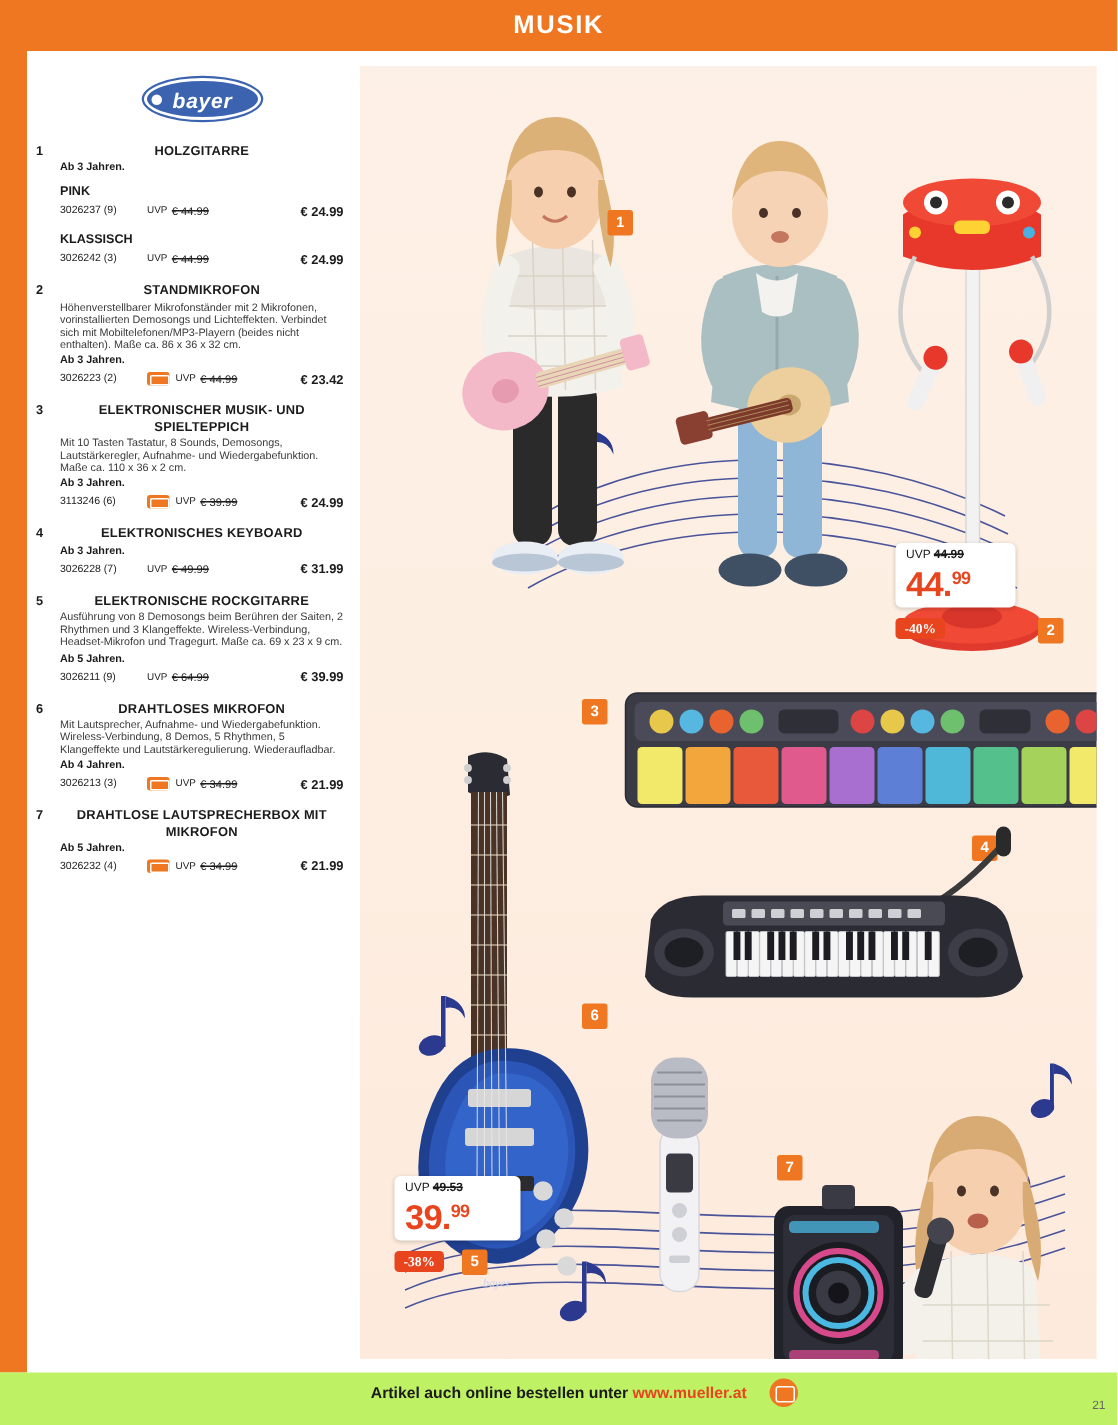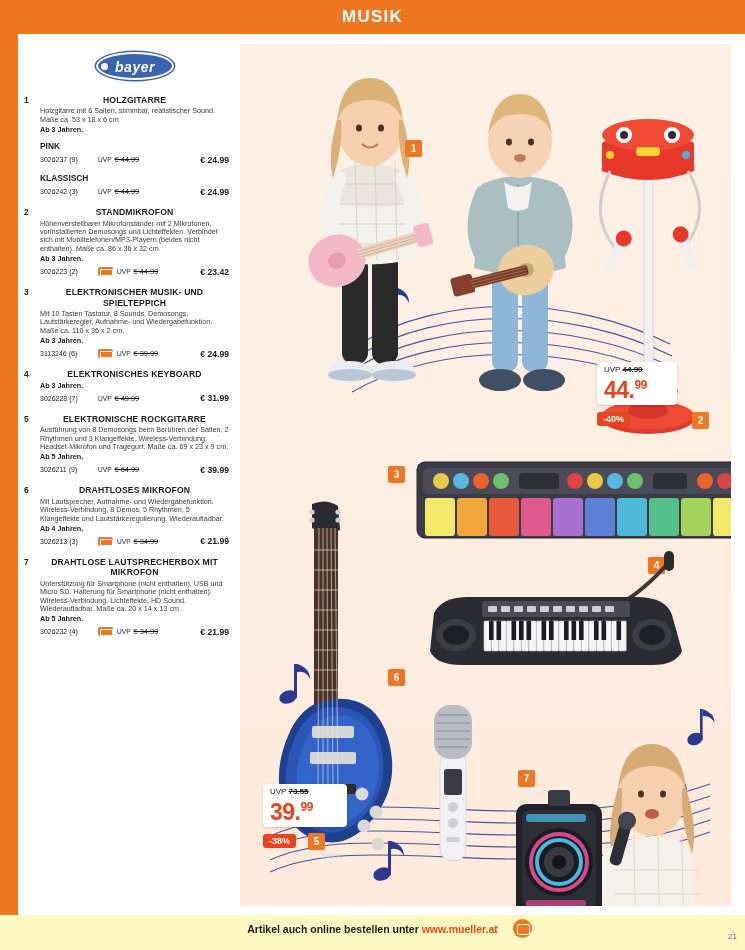--- a/index.html
+++ b/index.html
@@ -107,26 +107,26 @@
   }
   .splash .uvp-line { font-size:8px; color:#1b1b1b; }
   .splash .uvp-line s { font-weight:bold; }
   .splash .big {
     font-size:23px; font-weight:bold; color:#e8451f; line-height:22px;
     letter-spacing:-0.5px;
   }
   .splash .big sup { font-size:12px; }
   .discount {
     position:absolute; background:#e8451f; color:#fff; font-size:9px; font-weight:bold;
-    padding:2px 6px; border-radius:3px;
+    padding:2px 6px; border-radius:3px;font-family:Liberation Serif, serif;
   }
 
   
   .footer {
-    position:absolute; left:0; bottom:0; width:745px; height:35px; background:#fef9c3;
+    position:absolute; left:0; bottom:0; width:745px; height:35px; background:#bef264;
   }
   .footer-text {
     position:absolute; left:0; top:8px; width:745px; text-align:center;
     font-size:10.5px; font-weight:bold; color:#1b1b1b;
   }
   .footer-text .url { color:#e8451f; }
   .footer-badge {
     position:absolute; left:513px; top:4px; width:19px; height:19px; border-radius:50%;
     background:#f07721;
   }
@@ -152,21 +152,20 @@
     <div class="brand-logo">
       <div class="oval">
           <span>bayer</span>
         </div>
       <div class="dot"></div>
     </div>
 
     <div class="item">
       <div class="item-num">1</div>
       <div class="item-title">HOLZGITARRE</div>
-      <div class="item-desc">Holzgitarre mit 6 Saiten, stimmbar, realistischer Sound. Maße ca. 53 x 18 x 6 cm.</div>
       <div class="item-age">Ab 3 Jahren.</div>
 
       <div class="variant-title">PINK</div>
       <div class="price-row">
         <span class="artnr">3026237 (9)</span>
         <span class="uvp">UVP</span>
         <span class="uvp-strike">€ 44.99</span>
         <span class="newprice">€ 24.99</span>
       </div>
 
@@ -242,21 +241,20 @@
         <span class="shipbox"></span>
         <span class="uvp">UVP</span>
         <span class="uvp-strike">€ 34.99</span>
         <span class="newprice">€ 21.99</span>
       </div>
     </div>
 
     <div class="item">
       <div class="item-num">7</div>
       <div class="item-title">DRAHTLOSE LAUTSPRECHERBOX MIT MIKROFON</div>
-      <div class="item-desc">Unterstützung für Smartphone (nicht enthalten), USB und Micro SD. Halterung für Smartphone (nicht enthalten). Wireless-Verbindung, Lichteffekte, HD Sound. Wiederaufladbar. Maße ca. 20 x 14 x 13 cm.</div>
       <div class="item-age">Ab 5 Jahren.</div>
       <div class="price-row">
         <span class="artnr">3026232 (4)</span>
         <span class="shipbox"></span>
         <span class="uvp">UVP</span>
         <span class="uvp-strike">€ 34.99</span>
         <span class="newprice">€ 21.99</span>
       </div>
     </div>
 
@@ -562,21 +560,21 @@
           <line x1="63" y1="34" x2="63" y2="294"></line>
         <line x1="67" y1="34" x2="68" y2="294"></line>
           <line x1="71" y1="34" x2="73" y2="294"></line>
         <line x1="75" y1="34" x2="78" y2="294"></line>
       </g>
       <text x="62" y="364" font-size="8" fill="#c9d6ee" font-family="Liberation Serif, serif" font-style="italic">bayer</text>
     </svg>
 
     <div class="splash" style="left:23px; top:740px; width:84px;">
       <div class="uvp-line"><span>UVP</span>
-        <s>73.55</s></div>
+        <s>49.53</s></div>
       <div class="big"><span>39.</span><sup>99</sup></div>
     </div>
     <div class="discount" style="left:23px; top:790px;">-38%</div>
     <div class="badge" style="left:68px; top:789px;">5</div>
 
     <div class="badge" style="left:148px; top:625px;">6</div>
     <svg width="90" height="190" style="position:absolute;left:170px;top:645px;">
       <rect x="30" y="62" width="26" height="110" rx="12" fill="#f2f2f4" stroke="#d8d8dc"></rect>
       <rect x="24" y="16" width="38" height="54" rx="16" fill="#b9bcc4"></rect>
       <g stroke="#8d9099" stroke-width="1.2">

